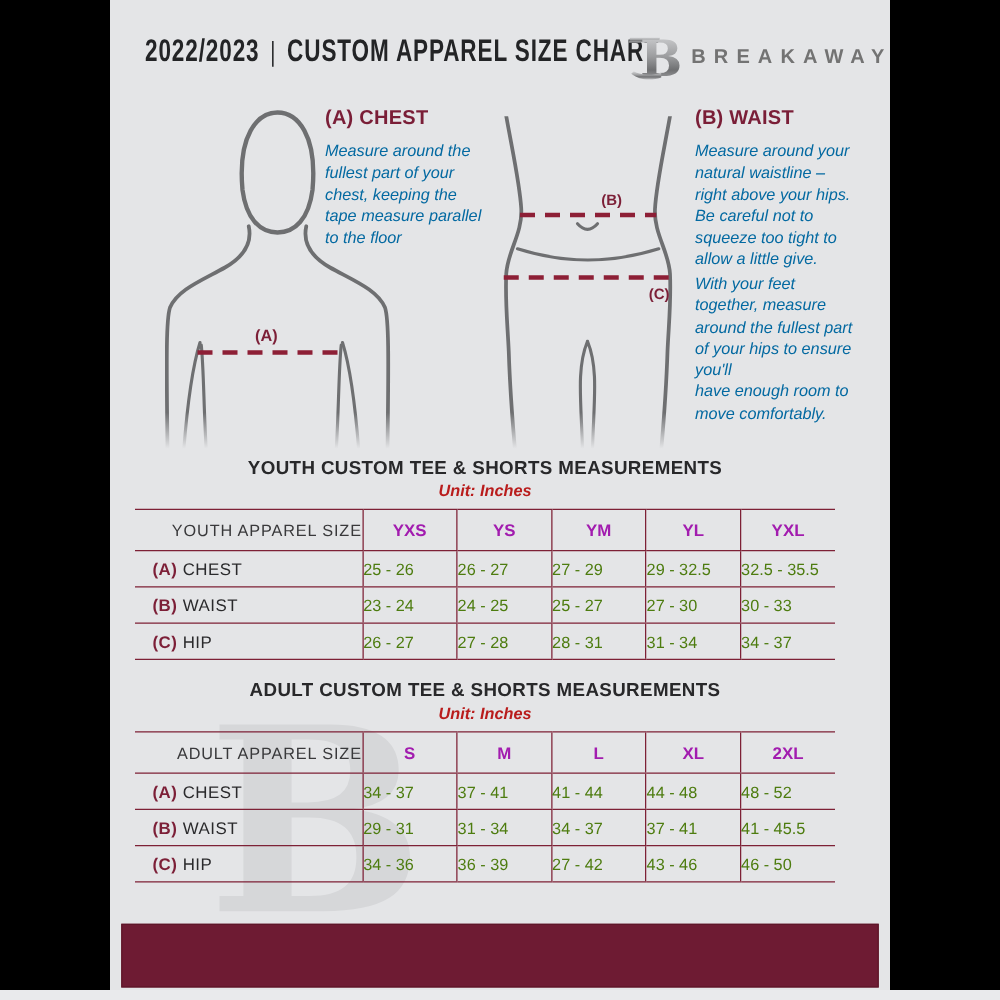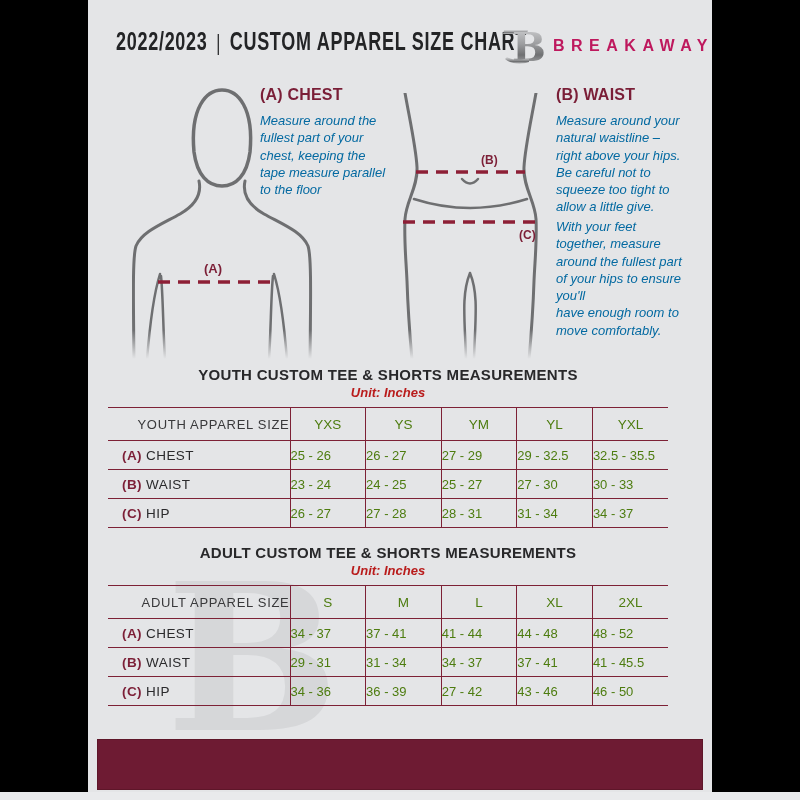--- a/index.html
+++ b/index.html
@@ -30,21 +30,21 @@
     position:absolute; left:28px; top:27px; white-space:nowrap;
     font-weight:700; font-size:25px; color:#232426;
     letter-spacing:1px; transform:scaleX(0.72); transform-origin:left center;
     z-index:2;
   }
   .hdr-title .divider { font-weight:400; font-size:22px; padding:0 12px; color:#2a2b2d; }
   .hdr-brand {
     position:absolute; left:414px; top:20px; display:flex; align-items:center; gap:9px; z-index:2;
   }
   .hdr-brand .brand-text {
-    font-weight:700; font-size:16px; letter-spacing:6.5px; color:#be185d; padding-top:6px;
+    font-weight:700; font-size:16px; letter-spacing:6.5px; color:#737373; padding-top:6px;
   }
 
   
   .fig { position:absolute; z-index:1; }
   .fig-upper { left:44px; top:82px; }
   .fig-lower { left:305px; top:93px; }
   .fig-fade {
     position:absolute; left:0; top:330px; width:624px; height:34px; z-index:2;
     background:linear-gradient(rgba(228,229,231,0), #e4e5e7 85%);
   }
@@ -60,21 +60,21 @@
   .tbl-youth { top:366px; } .tbl-adult { top:544px; }
   .tbl-title { font-size:15px; font-weight:700; color:#28282a; letter-spacing:0.3px; }
   .tbl-unit  { font-size:13px; font-style:italic; font-weight:700; color:#b91c1c; margin-top:2px; }
   table.size-table { width:560px; margin:7px auto 0; border-collapse:collapse; table-layout:fixed; }
   .size-table col.c-label { width:182px; }
   .size-table th, .size-table td {
     border-top:1.5px solid #7d2136; border-bottom:1.5px solid #7d2136;
     background:transparent;
   }
   .size-table th + th, .size-table td + td { border-left:1.5px solid #7d2136; }
-  .size-table th { height:33px; font-size:13.5px; font-weight:400; color:#4d7c0f; }
+  .size-table th { height:33px; font-size:13.5px; font-weight:700; color:#a21caf; }
   .size-table th.h-label {
     font-weight:400; text-align:right; padding-left:12px;
     font-size:13px; letter-spacing:0.7px; color:#39393b;
   }
   .size-table td { height:29px; font-size:13px; color:#4d7c0f; text-align:left; }
   .size-table td.r-label { text-align:left; padding-left:14px; font-size:13.5px; letter-spacing:0.4px; color:#2a2a2c; }
   .size-table td.r-label .key { color:#7c1f37; font-weight:700; }
 
   
   .footer-bar {

